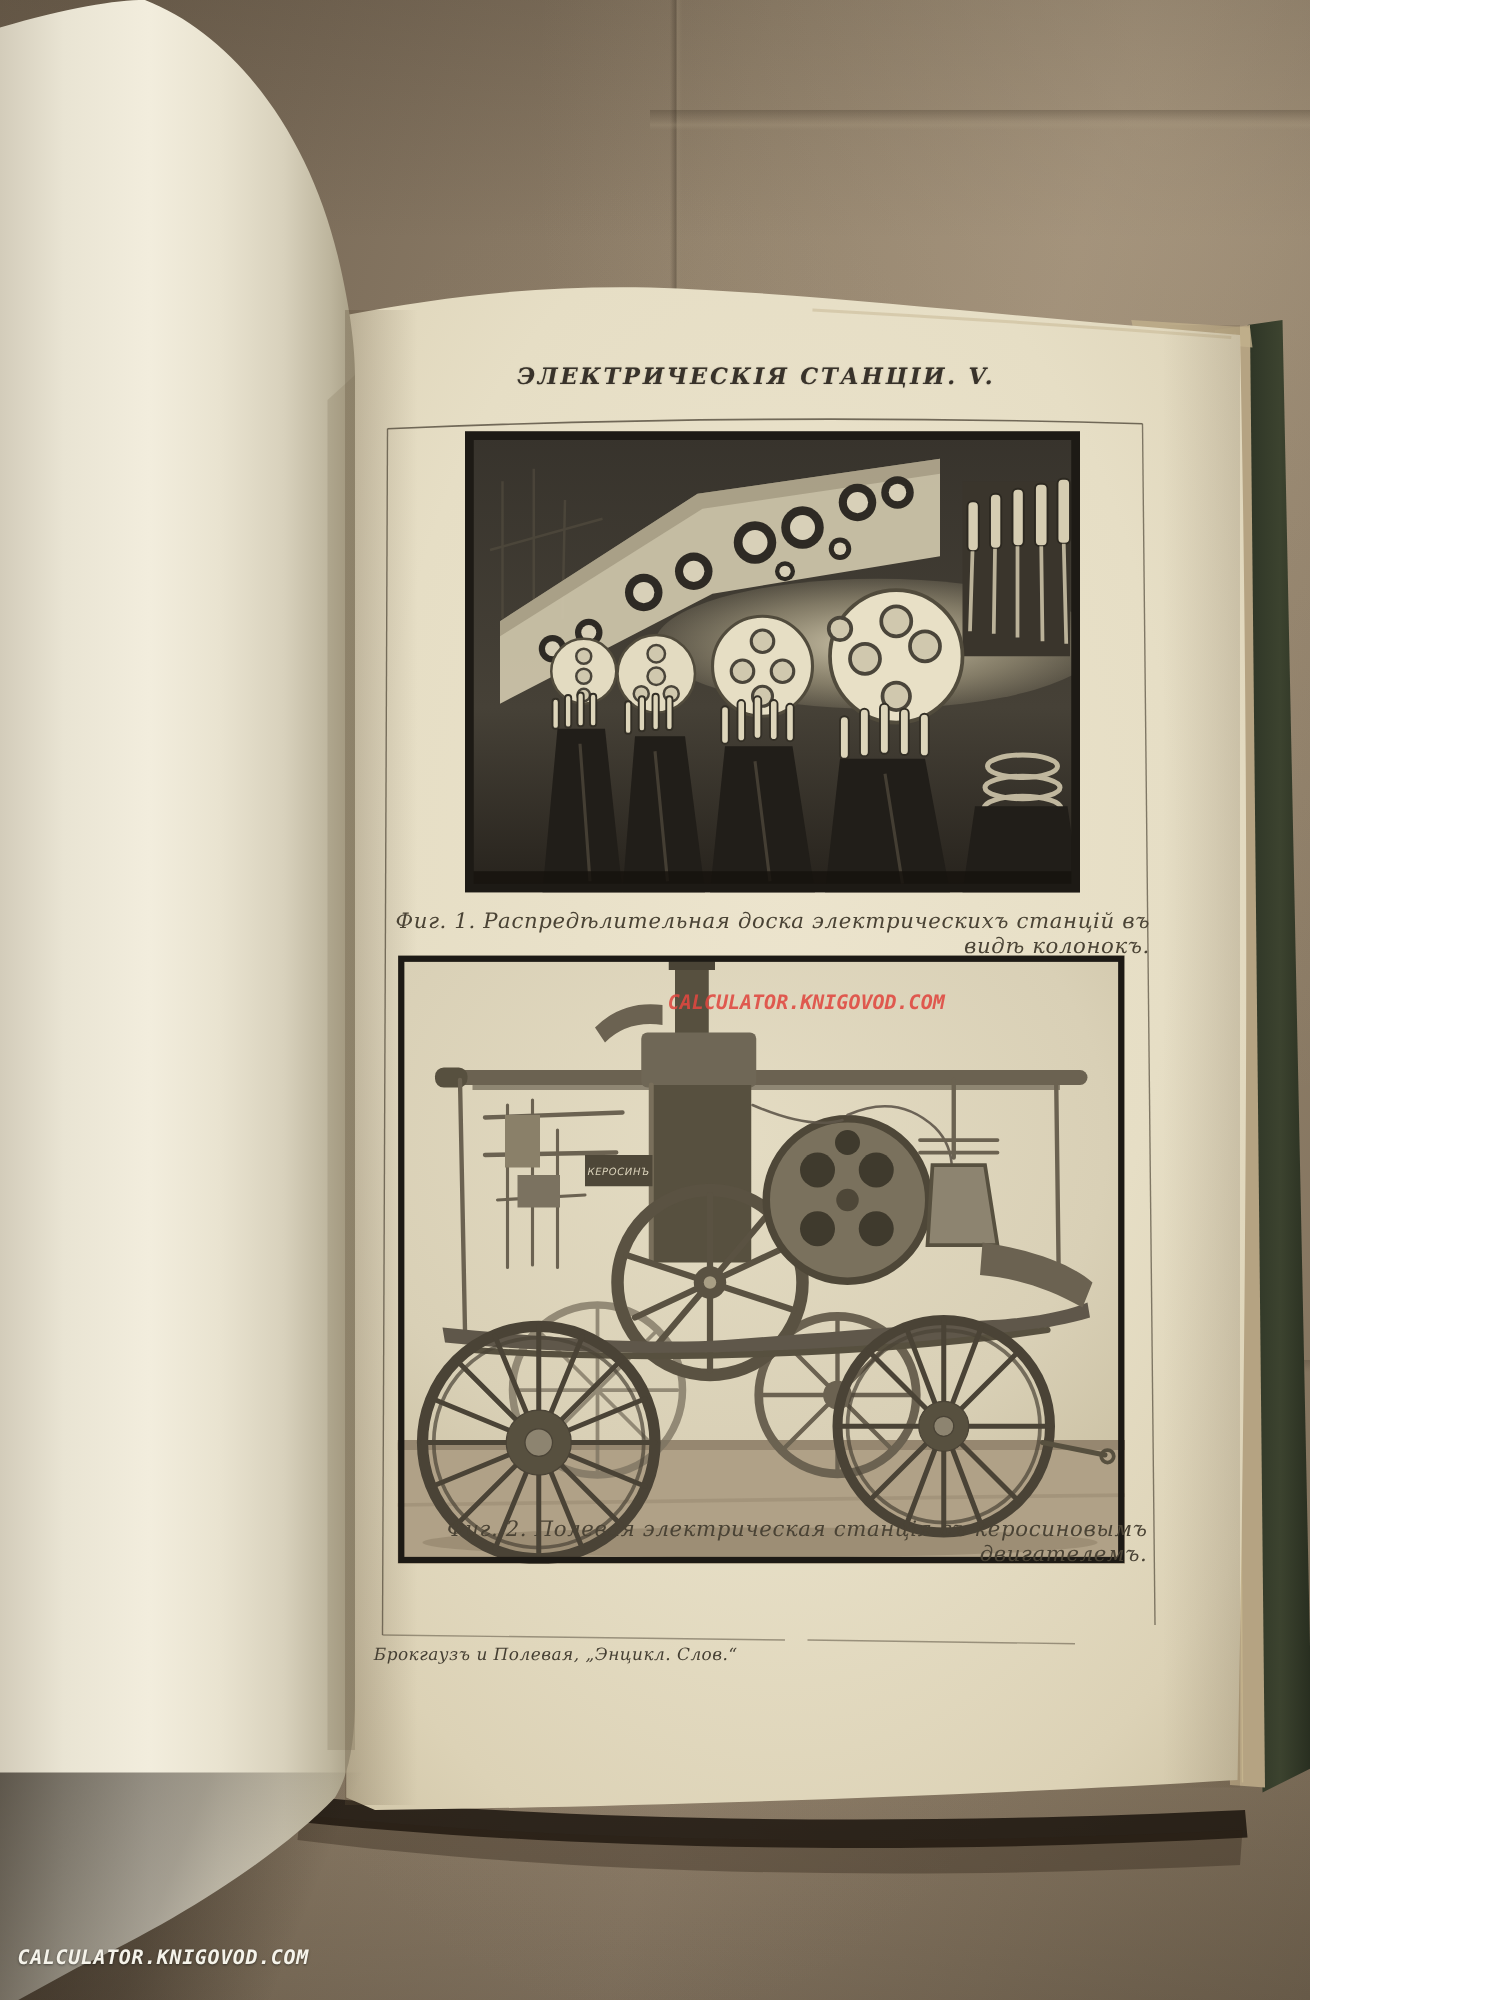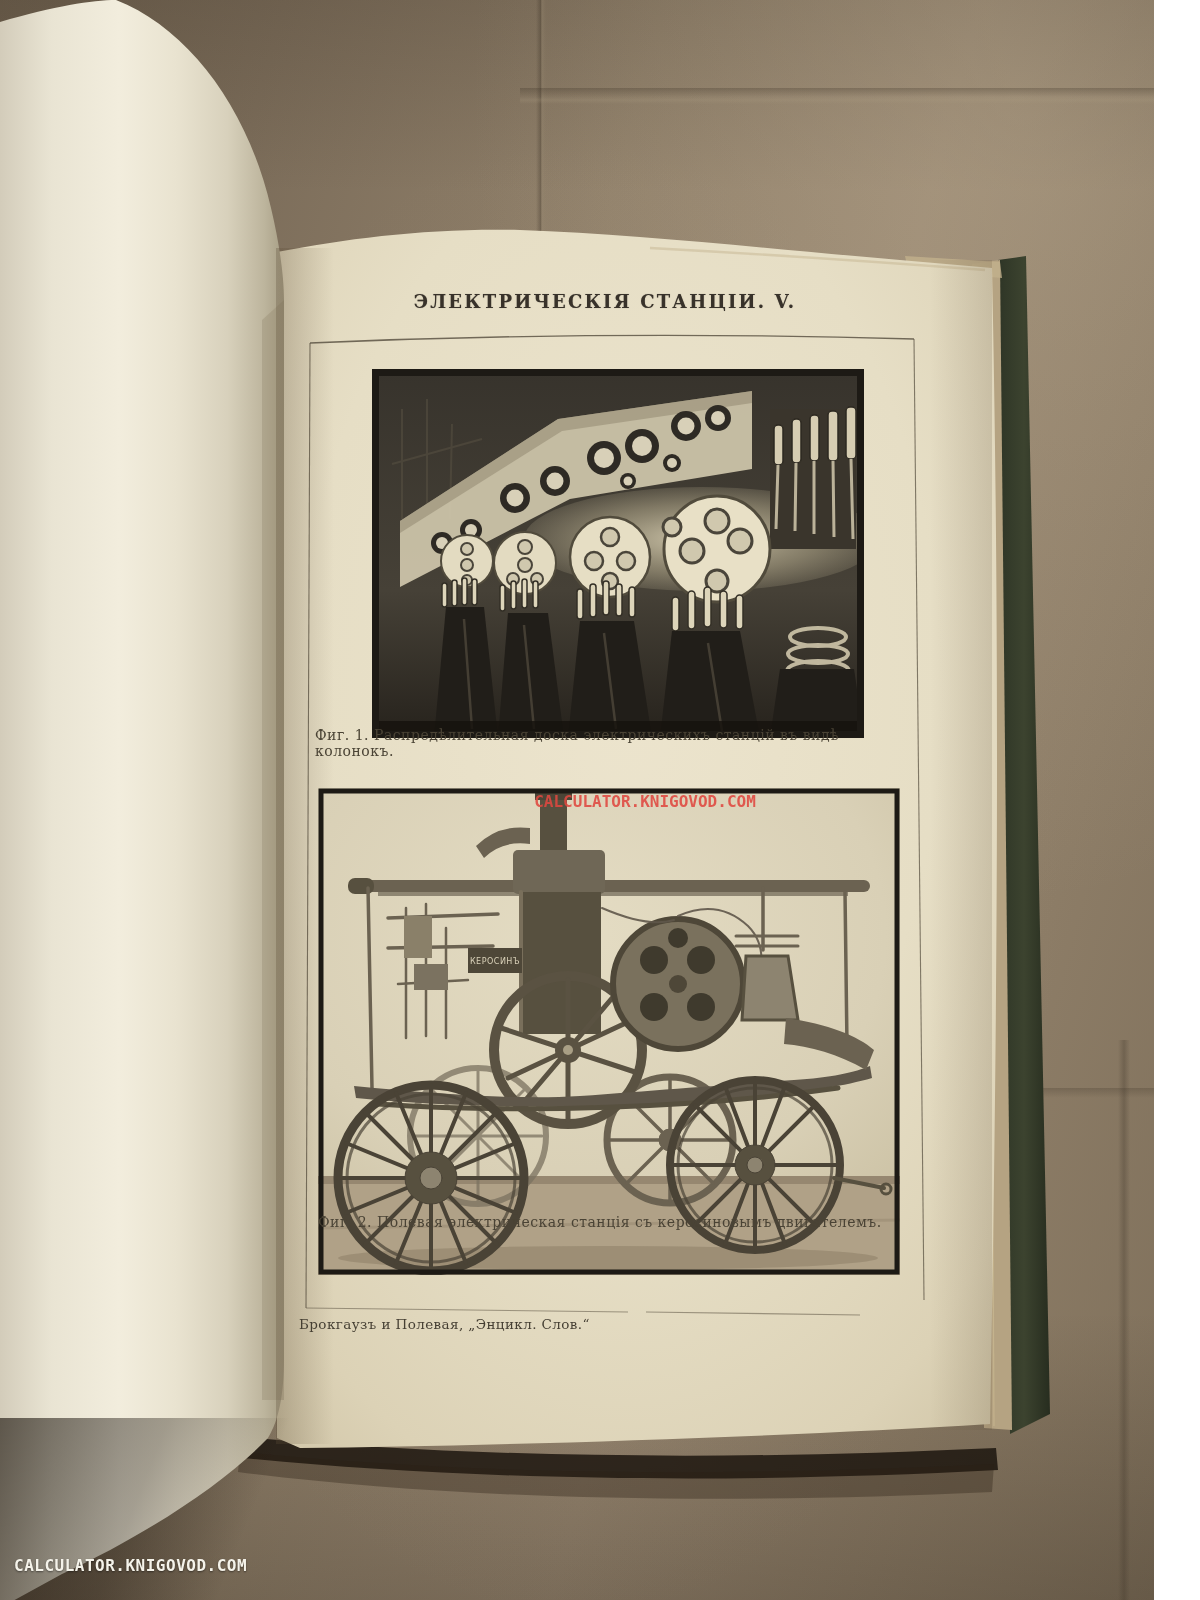--- a/index.html
+++ b/index.html
@@ -1,24 +1,25 @@
 <!DOCTYPE html>
 <html><head>
 <meta charset="utf-8">
 <style>
   html,body{margin:0;padding:0;}
   .scene{
-    position:relative;width:1154px;height:1600px;overflow:hidden;
+    position:relative;width:1048px;height:1600px;overflow:hidden;
     background:
       radial-gradient(ellipse at 88% 6%, rgba(196,180,152,0.30), rgba(196,180,152,0) 38%),
       radial-gradient(ellipse at 50% 55%, rgba(170,154,128,0.18), rgba(170,154,128,0) 60%),
       linear-gradient(to bottom, rgba(58,48,36,0.22) 0%, rgba(58,48,36,0) 12%),
       linear-gradient(to bottom, rgba(40,32,22,0) 82%, rgba(40,32,22,0.28) 100%),
       linear-gradient(105deg, #6e604e 0%, #7c6d5a 18%, #90806a 42%, #998872 62%, #8c7c66 82%, #7f705b 100%);
     font-family:"DejaVu Serif", serif;
+    font-style:italic;
   }
   .crease{position:absolute;pointer-events:none;}
   .crease.v1{left:536px;top:0;width:10px;height:238px;
     background:linear-gradient(to right, rgba(60,50,38,0) 0%, rgba(60,50,38,0.35) 45%, rgba(150,136,112,0.30) 60%, rgba(60,50,38,0) 100%);}
   .crease.h1{left:520px;top:88px;width:680px;height:16px;
     background:linear-gradient(to bottom, rgba(55,45,33,0.28) 0%, rgba(55,45,33,0) 55%, rgba(170,155,128,0.25) 75%, rgba(170,155,128,0) 100%);}
   .crease.v2{left:1118px;top:1040px;width:12px;height:560px;
     background:linear-gradient(to right, rgba(60,50,38,0) 0%, rgba(60,50,38,0.30) 50%, rgba(60,50,38,0) 100%);}
   .crease.h2{left:1040px;top:1088px;width:160px;height:14px;
     background:linear-gradient(to bottom, rgba(60,50,38,0.26), rgba(60,50,38,0) 70%);}
@@ -26,23 +27,23 @@
     background:linear-gradient(to bottom, rgba(60,50,38,0.20), rgba(60,50,38,0) 70%);}
   .shadow-bl{position:absolute;left:0;top:1418px;width:330px;height:182px;
     background:linear-gradient(112deg, rgba(22,15,8,0.62) 0%, rgba(22,15,8,0.35) 42%, rgba(22,15,8,0) 72%);}
   .base-svg{position:absolute;left:0;top:0;}
   .content{position:absolute;left:0;top:0;width:1200px;height:1600px;color:#3c362c;}
   .plate-title{
     position:absolute;left:290px;top:291px;width:630px;text-align:center;
     font-weight:bold;font-size:18px;letter-spacing:2.2px;color:#38322a;
     text-shadow:0 0 1px rgba(56,50,42,0.4);
   }
-  .fig{position:absolute;margin-top:24px;}
+  .fig{position:absolute;}
   .caption{
-    position:absolute;text-align:left;font-size:14px;letter-spacing:0.5px;color:#4a4335;
+    position:absolute;text-align:right;font-size:17px;letter-spacing:0.5px;color:#4a4335;
   }
   .caption.c1{left:315px;top:727px;width:605px;}
   .caption.c2{left:318px;top:1214px;width:600px;}
   .publisher{
     position:absolute;left:299px;top:1316px;font-size:13.5px;letter-spacing:0.4px;color:#453f33;
   }
   .spine-shade{position:absolute;left:276px;top:248px;width:58px;height:1196px;
     background:linear-gradient(to right, rgba(92,76,54,0.30), rgba(92,76,54,0) 100%);}
   .edge-shade-r{position:absolute;left:930px;top:260px;width:62px;height:1170px;
     background:linear-gradient(to right, rgba(92,76,54,0), rgba(92,76,54,0.18) 100%);}

